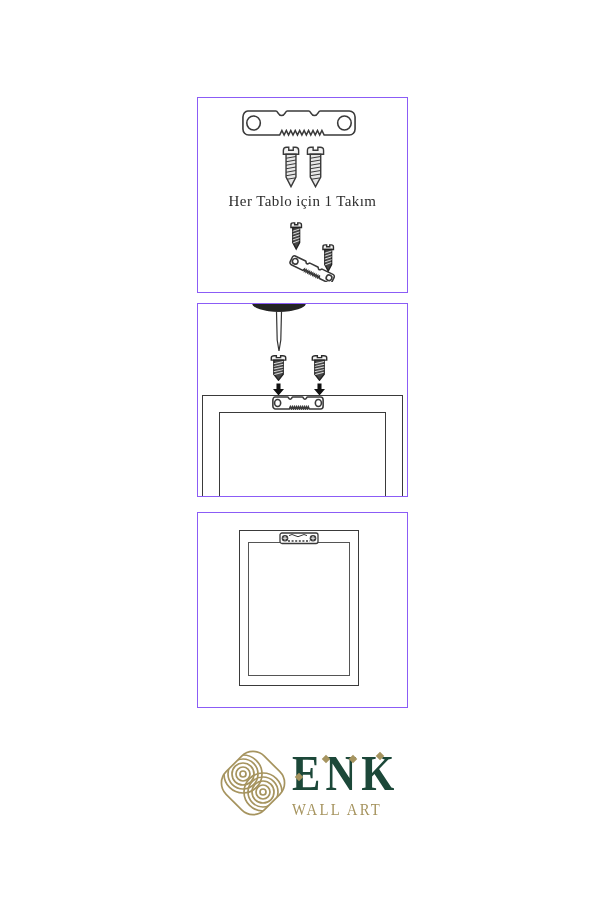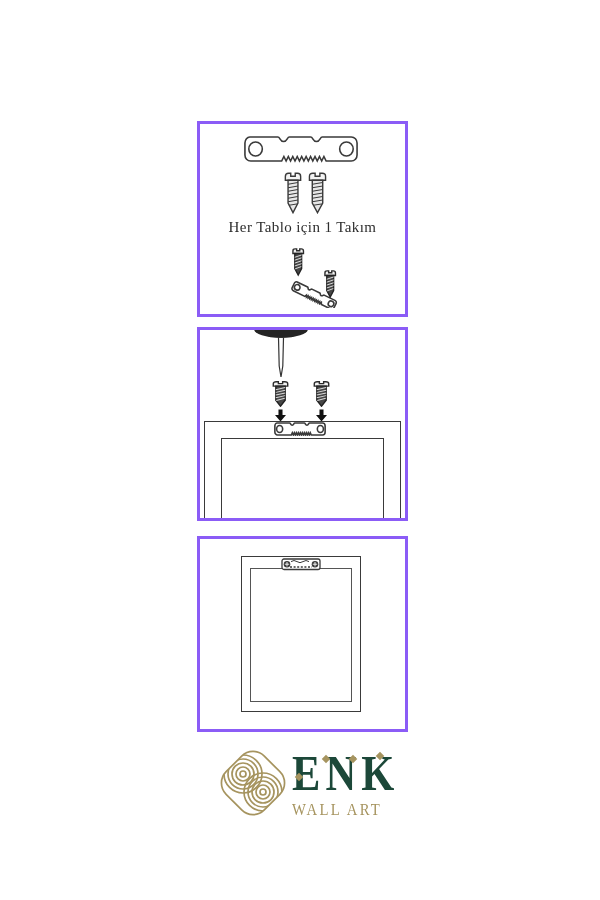--- a/index.html
+++ b/index.html
@@ -2,21 +2,21 @@
 <html><head>
 <meta charset="utf-8">
 <style>
   html,body{margin:0;padding:0;}
   body{
     width:600px;height:900px;background:#ffffff;position:relative;
     font-family:"Liberation Serif", serif;overflow:hidden;
   }
   .panel{
     position:absolute;left:197px;width:211px;box-sizing:border-box;
-    border:3px solid #8b5cf6;background:#ffffff;overflow:hidden;margin-top:24px;
+    border:1px solid #8b5cf6;background:#ffffff;overflow:hidden;
   }
   .p1{top:97px;height:196px;}
   .p2{top:303px;height:194px;}
   .p3{top:512px;height:196px;}
   .abs{position:absolute;}
   .caption{
     position:absolute;left:0;right:0;top:95px;text-align:center;
     font-size:15px;letter-spacing:.4px;color:#2d2d2d;font-weight:400;
   }
   .f-outline{position:absolute;border:1.5px solid #3a3a3a;background:#ffffff;box-sizing:border-box;}

